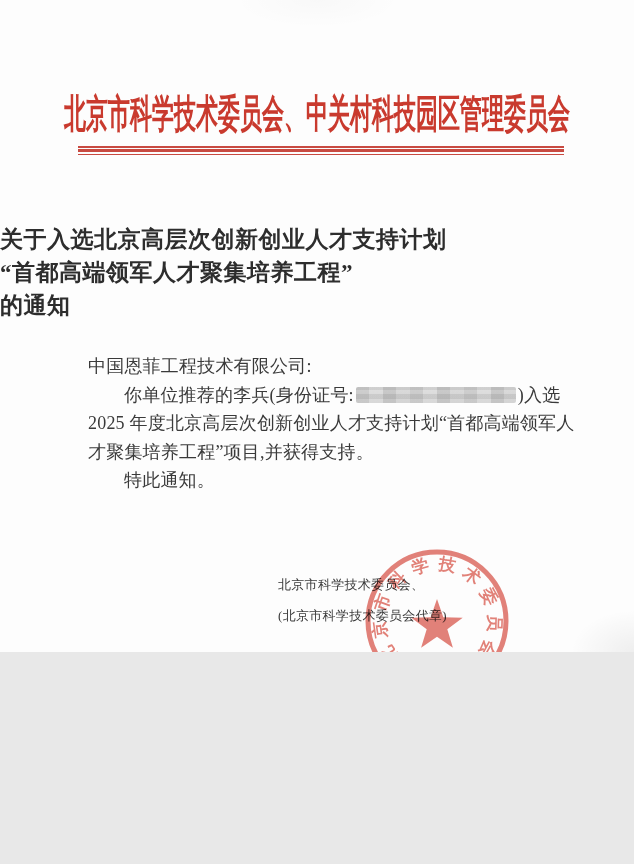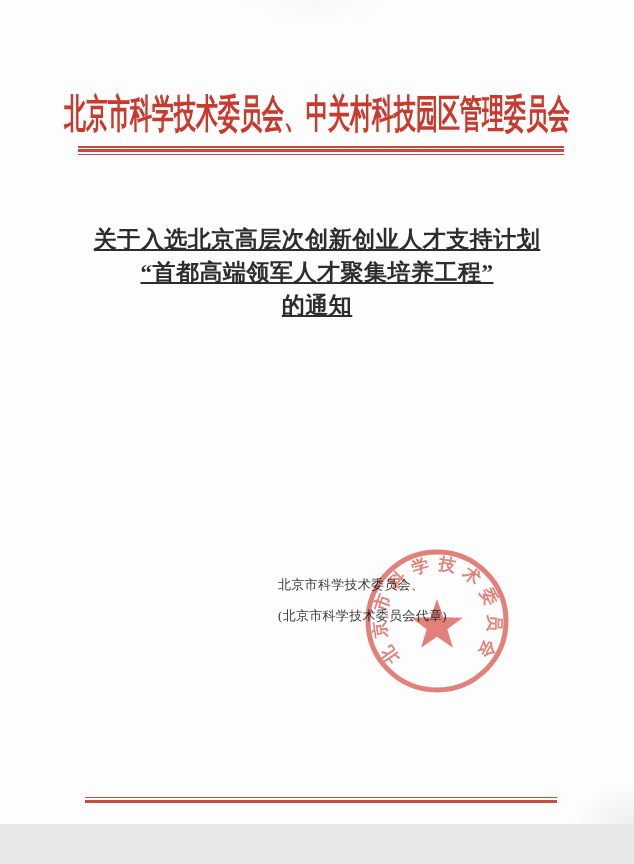--- a/index.html
+++ b/index.html
@@ -4,21 +4,21 @@
 <style>
   html, body {
     margin: 0;
     padding: 0;
     background: #e8e8e8;
     font-family: "Liberation Serif", "DejaVu Serif", serif;
   }
   .page {
     position: relative;
     width: 634px;
-    height: 824px;
+    height: 652px;
     margin: 0 auto;
     background:
       radial-gradient(90px 60px at 100% 100%, rgba(0,0,0,0.06), rgba(0,0,0,0) 70%),
       radial-gradient(120px 40px at 50% 0%, rgba(0,0,0,0.02), rgba(0,0,0,0) 70%),
       #fdfdfd;
     overflow: hidden;
     box-shadow: 0 0 6px rgba(0,0,0,0.25);
   }
 
   
@@ -49,27 +49,25 @@
       rgba(0,0,0,0) 6.4px, rgba(0,0,0,0) 7.6px,
       #c84a41 7.6px, #c84a41 9px);
   }
 
   
   .doc-title {
     position: absolute;
     top: 223px;
     left: 0;
     width: 634px;
-    text-align: center;
     font-size: 23px;
     line-height: 33px;
     font-weight: bold;
     color: #2d2d2d;
     letter-spacing: 0.5px;
-    text-decoration: underline;
   }
 
   
   .doc-body {
     position: absolute;
     top: 352px;
     left: 88px;
     width: 472px;
     font-size: 18px;
     line-height: 28.5px;
@@ -143,20 +141,29 @@
   <div class="letterhead">北京市科学技术委员会、中关村科技园区管理委员会</div>
 
   <div class="rule-top"></div>
 
   <div class="doc-title">
     <div>关于入选北京高层次创新创业人才支持计划</div>
     <div>“首都高端领军人才聚集培养工程”</div>
     <div>的通知</div>
   </div>
 
+  <div class="doc-body">
+    <div class="line">中国恩菲工程技术有限公司:</div>
+    <div class="line indent">
+      <span>你单位推荐的李兵(身份证号:</span><span class="mosaic"></span><span>)入选</span>
+    </div>
+    <div class="line">2025 年度北京高层次创新创业人才支持计划“首都高端领军人</div>
+    <div class="line">才聚集培养工程”项目,并获得支持。</div>
+    <div class="line indent">特此通知。</div>
+  </div>
 
   <div class="signature">
     <div>北京市科学技术委员会、</div>
     <div>(北京市科学技术委员会代章)</div>
   </div>
 
   <svg class="seal" viewBox="0 0 150 150">
     <defs>
       <path id="sealTextArc" d="M 38,112 A 52,52 0 1,1 112,112" fill="none"></path>
     </defs>

